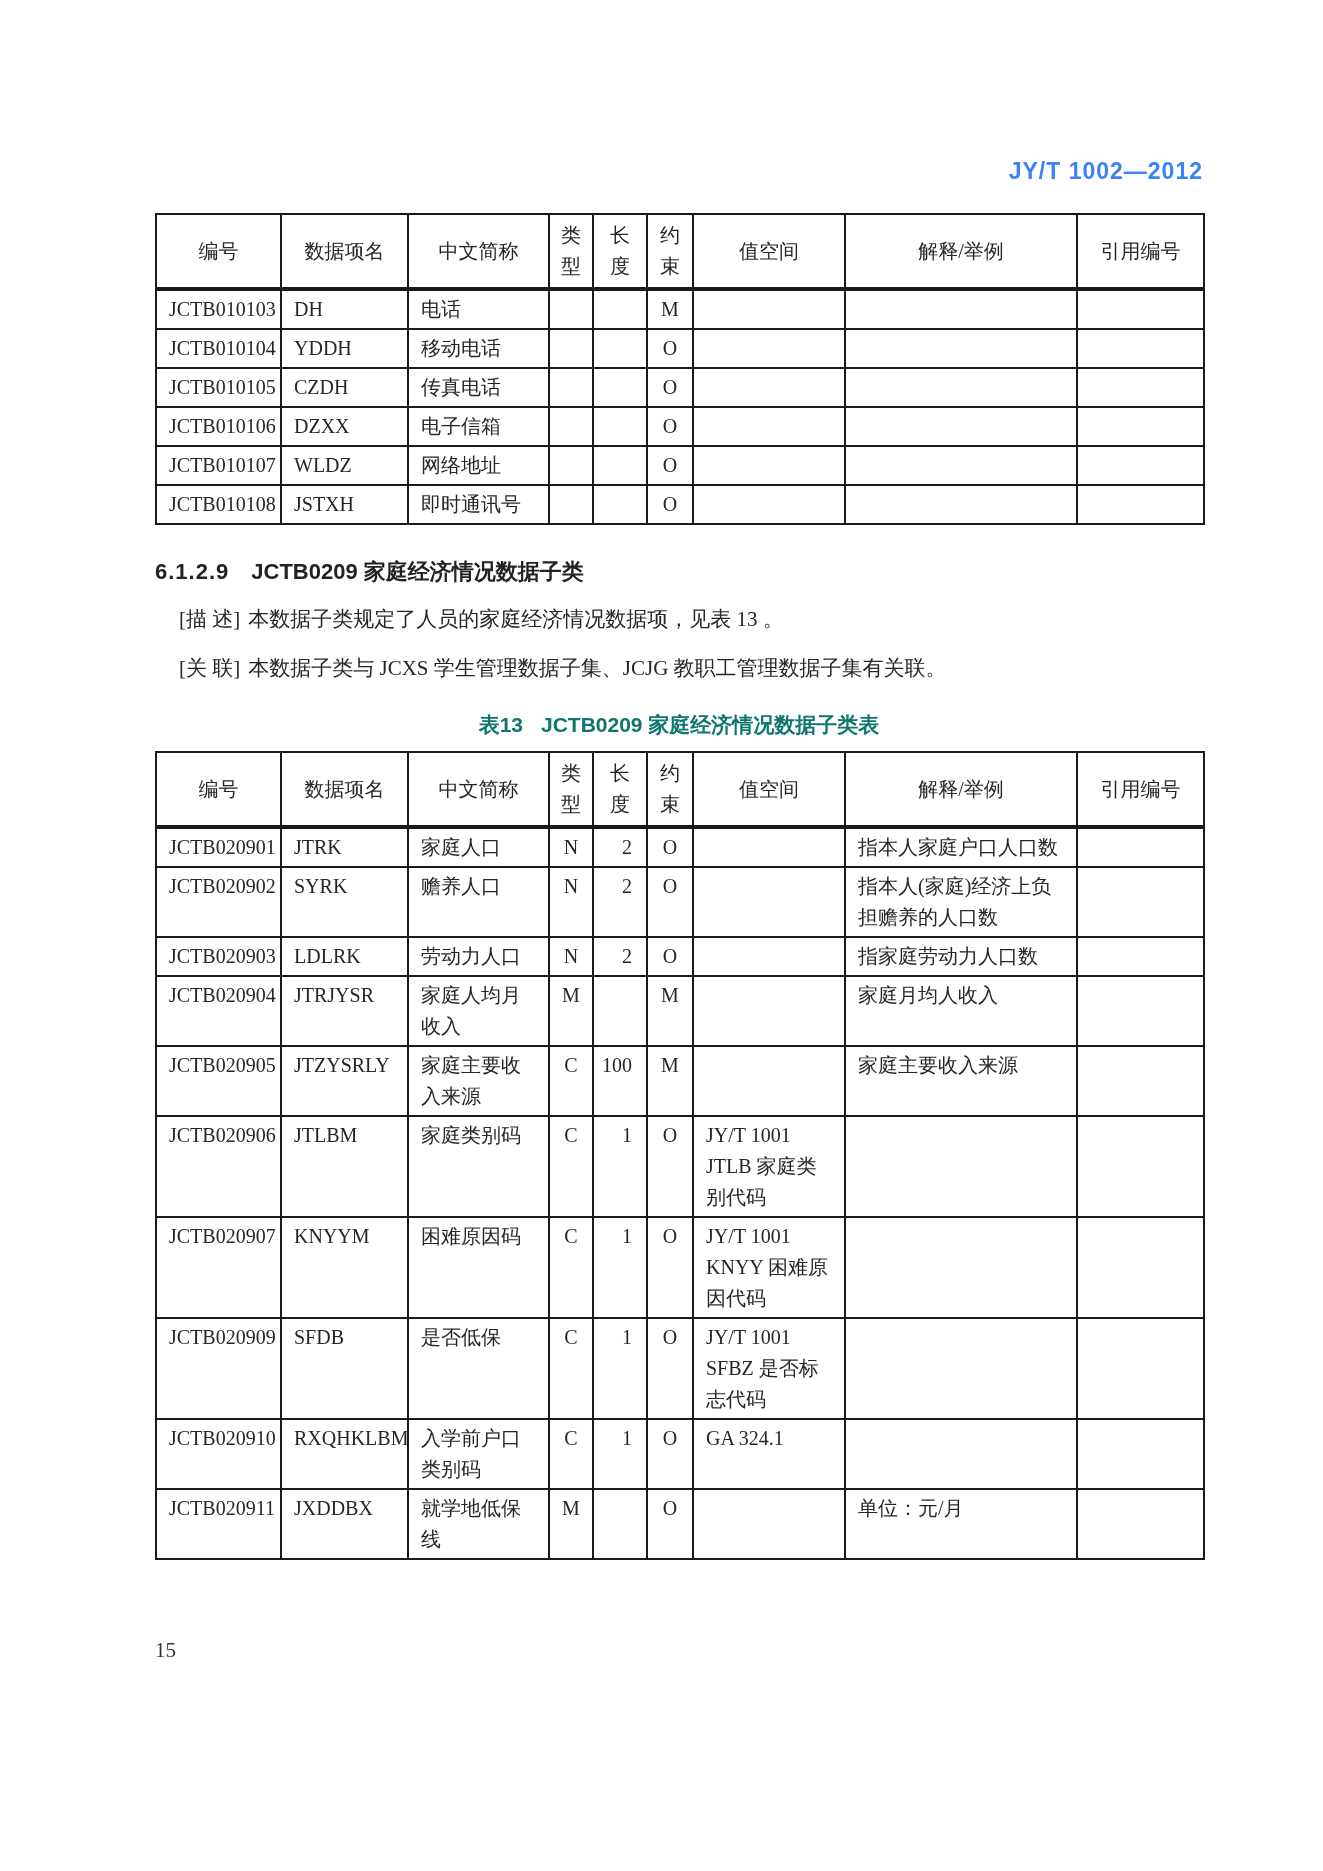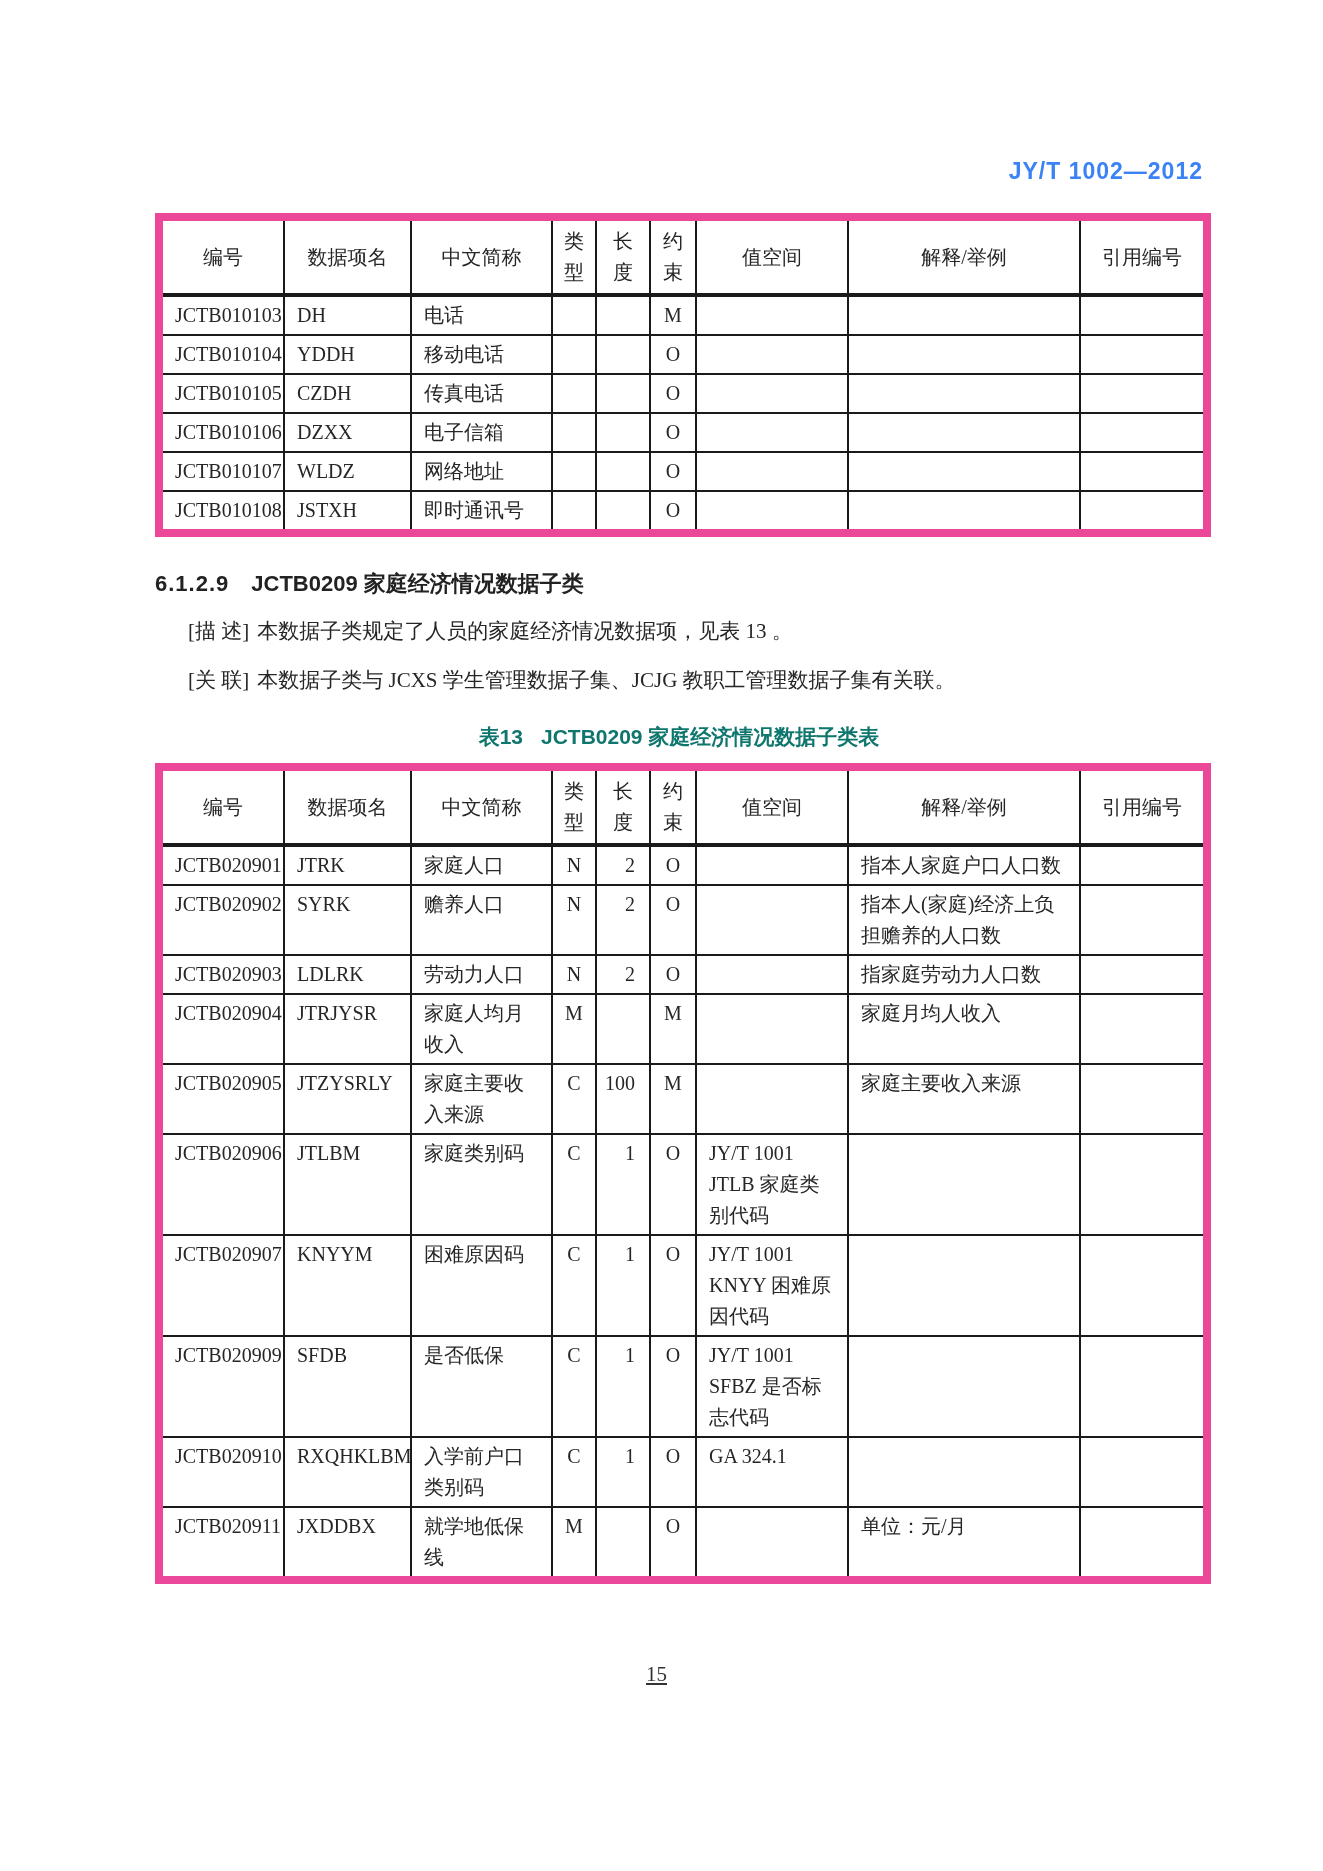--- a/index.html
+++ b/index.html
@@ -21,21 +21,21 @@
     font-size:23px;
     letter-spacing:1px;
     color:#3b82f6;
     margin-bottom:28px;
     padding-right:0px;
   }
   table.std{
     border-collapse:collapse;
     table-layout:fixed;
     width:1048px;
-    border:8px solid #ec4899;
+    border:2px solid #ec4899;
   }
   table.std th, table.std td{
     border:2px solid #1a1a1a;
     font-size:20px;
     line-height:31px;
     white-space:pre-line;
     overflow:hidden;
   }
   table.std thead th{
     border-bottom:4px solid #1a1a1a;
@@ -56,44 +56,43 @@
   .col-zjk{width:152px;} .col-js{width:232px;} .col-yy{width:127px;}
   .section-heading{
     margin-top:32px;
     font-family:"Liberation Sans","DejaVu Sans",sans-serif;
     font-weight:bold;
     font-size:22px;
     color:#222222;
   }
   .section-heading .sec-num{margin-right:22px;letter-spacing:1px;}
   .para{
-    margin:13px;
+    margin:4px;
     margin-top:16px;
     padding-left:20px;
     font-size:21px;
     line-height:33px;
   }
   .para .bracket-label{margin-right:8px;}
   .table-caption{
     margin-top:26px;
     margin-bottom:12px;
     text-align:center;
     font-family:"Liberation Sans","DejaVu Sans",sans-serif;
     font-weight:bold;
     font-size:21px;
     color:#0f766e;
   }
   .table-caption .cap-num{margin-right:18px;}
   .page-number{
     margin-top:78px;
-    text-align:center;
+    text-align:left;
     padding-right:45px;
     font-size:21px;
     color:#333333;
-    text-decoration:underline;
   }
 </style>
 </head>
 <body>
 
 <div class="page">
 
   <div class="doc-number">JY/T 1002—2012</div>
 
   <table class="std" id="table1">

